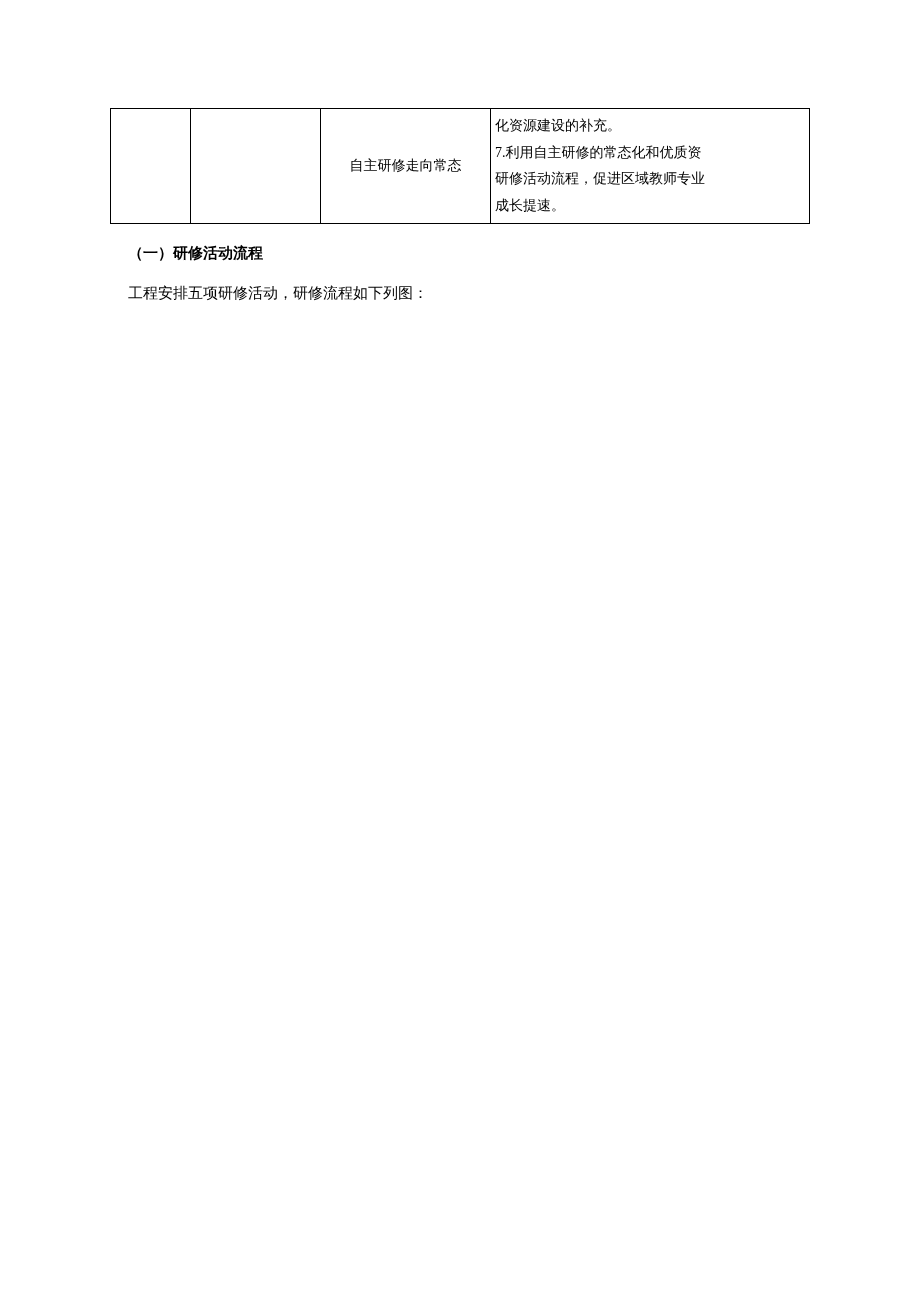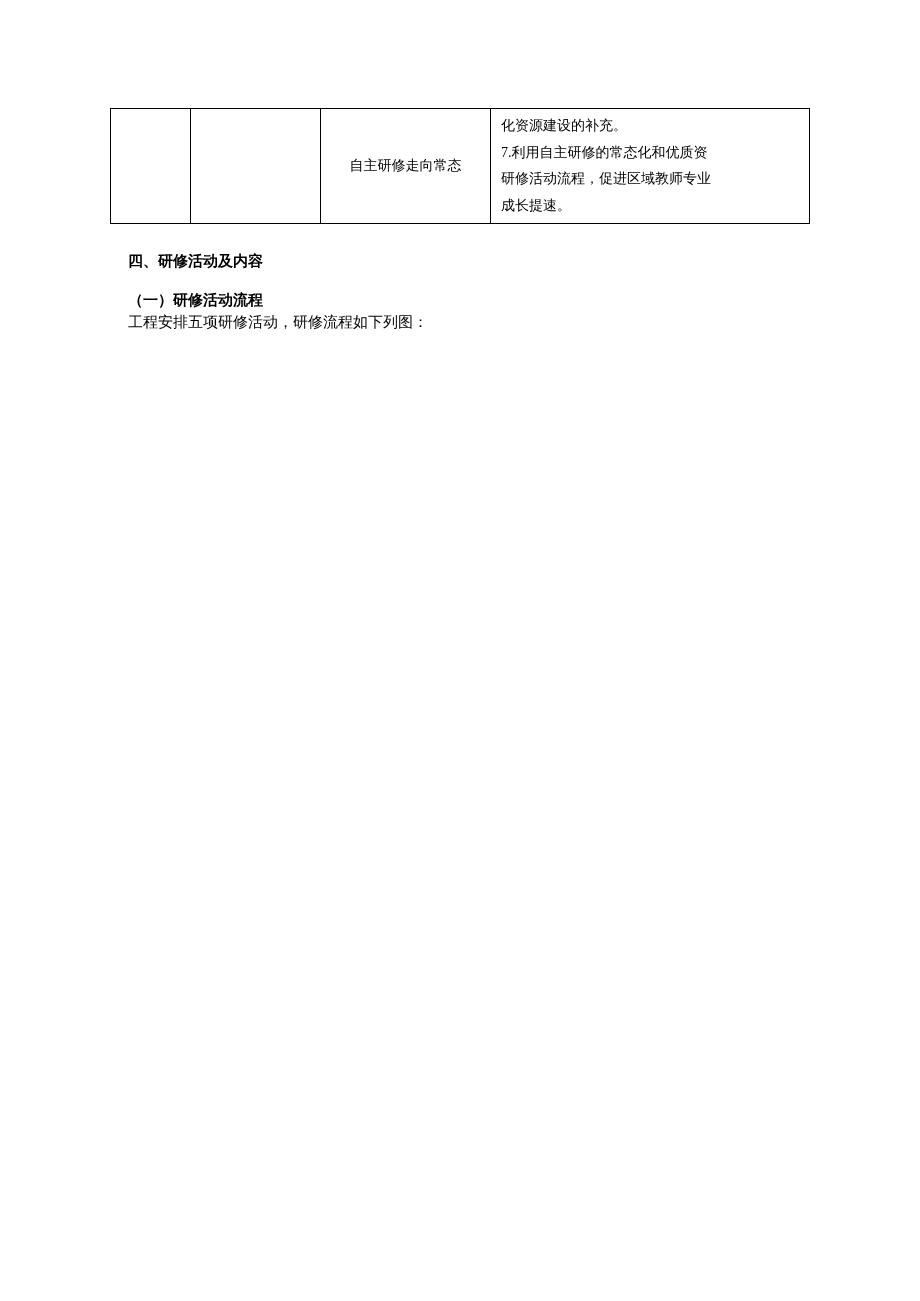--- a/index.html
+++ b/index.html
@@ -33,36 +33,37 @@
       width: 80px;
     }
     .col2 {
       width: 130px;
     }
     .col3 {
       width: 170px;
       text-align: center;
     }
     .col4 {
-      padding: 4px 10px;
+      padding: 4px 4px;
     }
     .section-heading {
       font-weight: bold;
       font-size: 15px;
       margin-top: 28px;
       margin-left: 18px;
     }
     .sub-heading {
       font-weight: bold;
       font-size: 15px;
       margin-top: 20px;
       margin-left: 18px;
     }
     .body-text {
       font-size: 15px;
+      margin-top: 18px;
       margin-left: 18px;
       line-height: 1.6;
     }
   </style>
 </head>
 <body>
 
 <div class="page">
   <table>
     <tbody>
@@ -73,18 +74,17 @@
       <td class="col4">
         <div>化资源建设的补充。</div>
         <div>7.利用自主研修的常态化和优质资</div>
         <div>研修活动流程，促进区域教师专业</div>
         <div>成长提速。</div>
       </td>
     </tr>
   </tbody>
     </table>
 
-  <div class="section-heading">四、研修活动及内容</div>
 
   <div class="sub-heading">（一）研修活动流程</div>
 
   <div class="body-text">工程安排五项研修活动，研修流程如下列图：</div>
 </div>
 
 </body></html>

